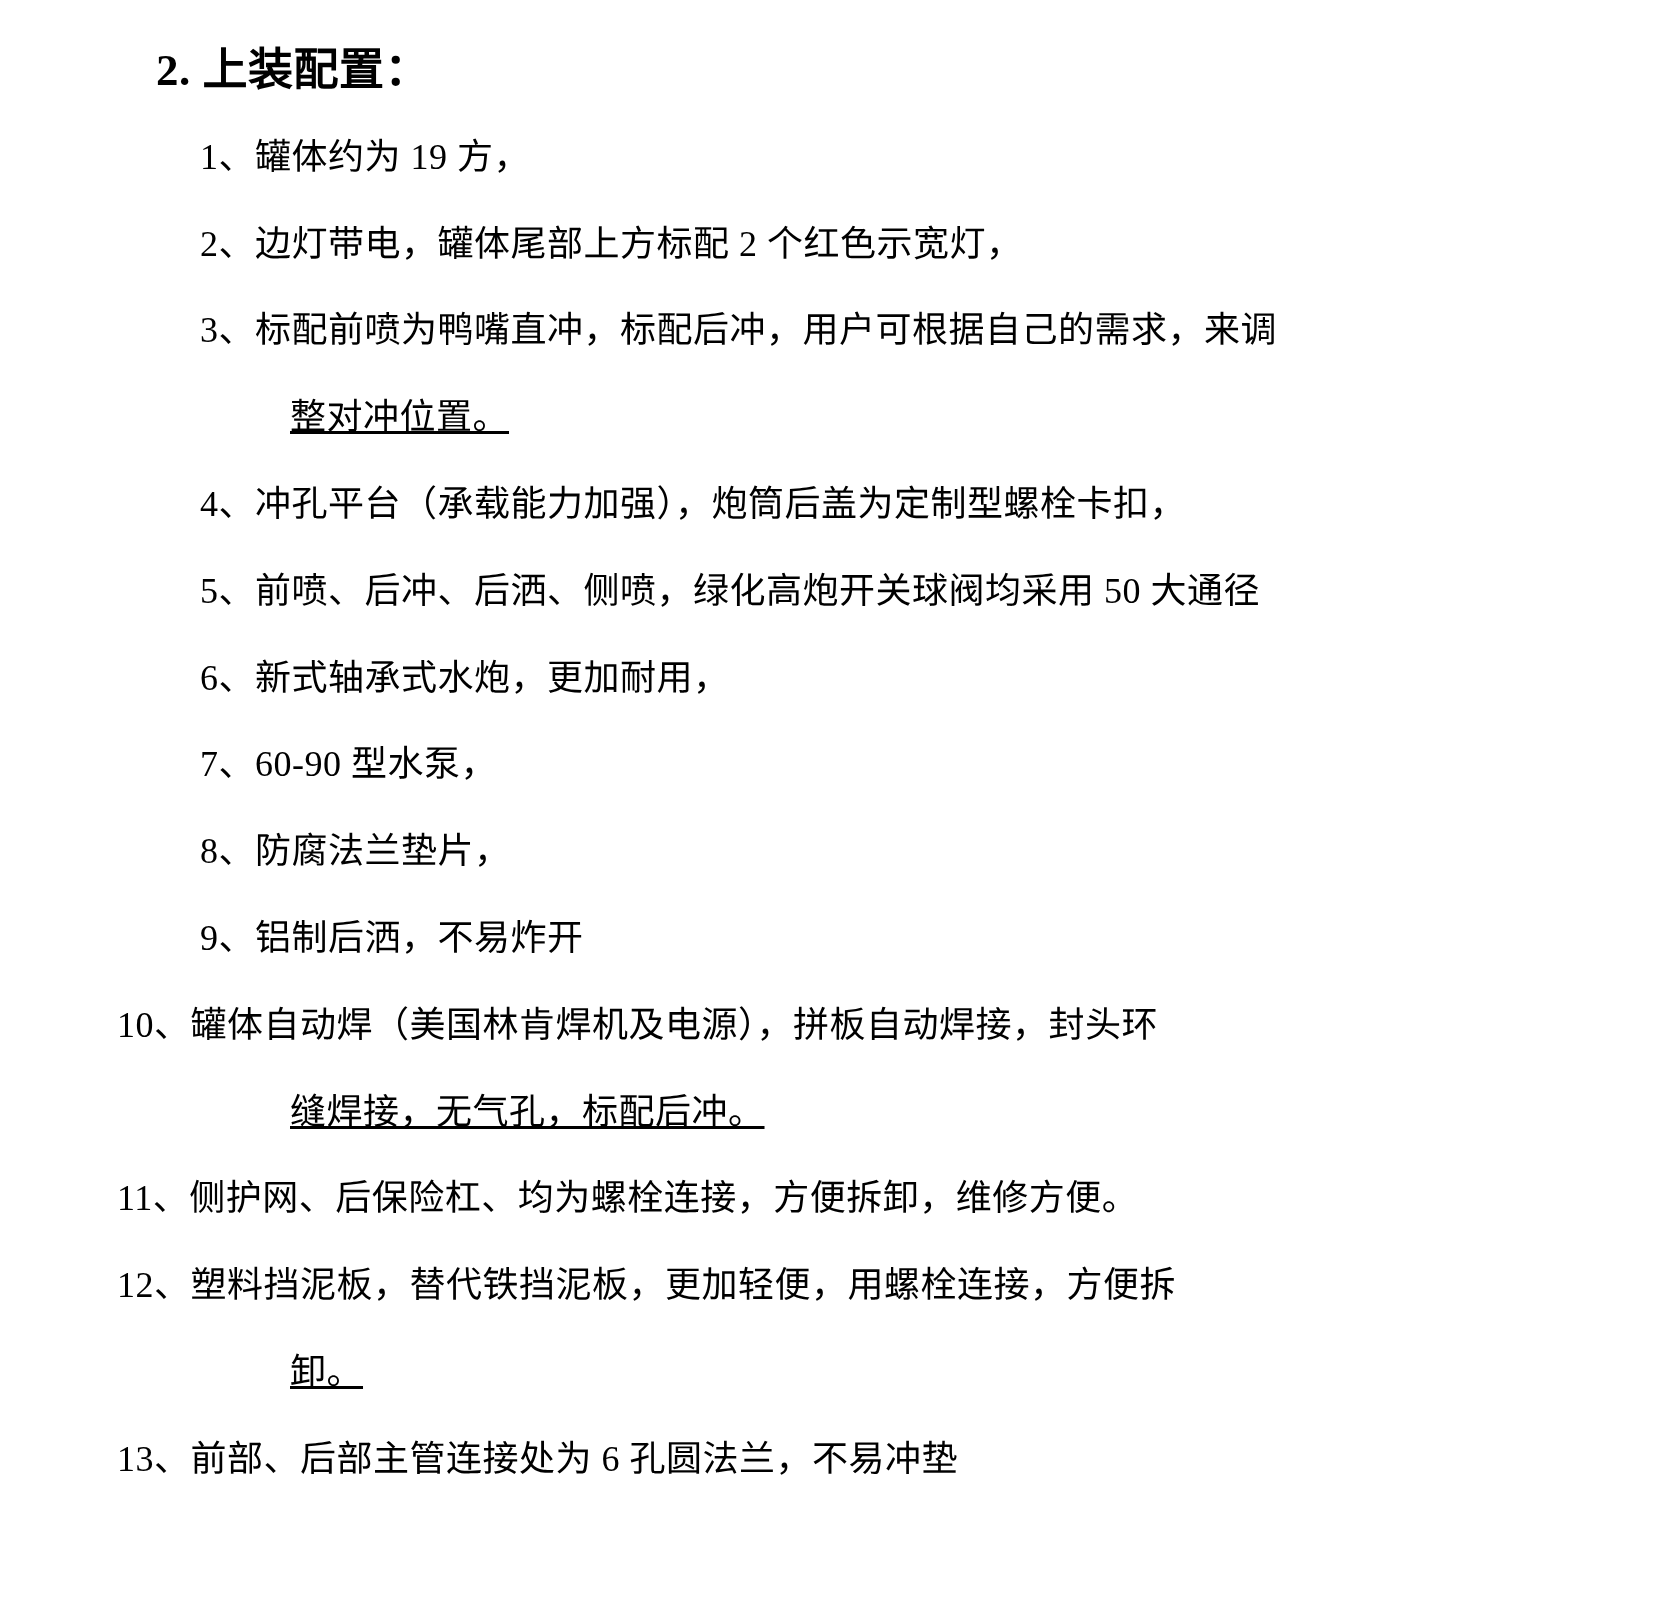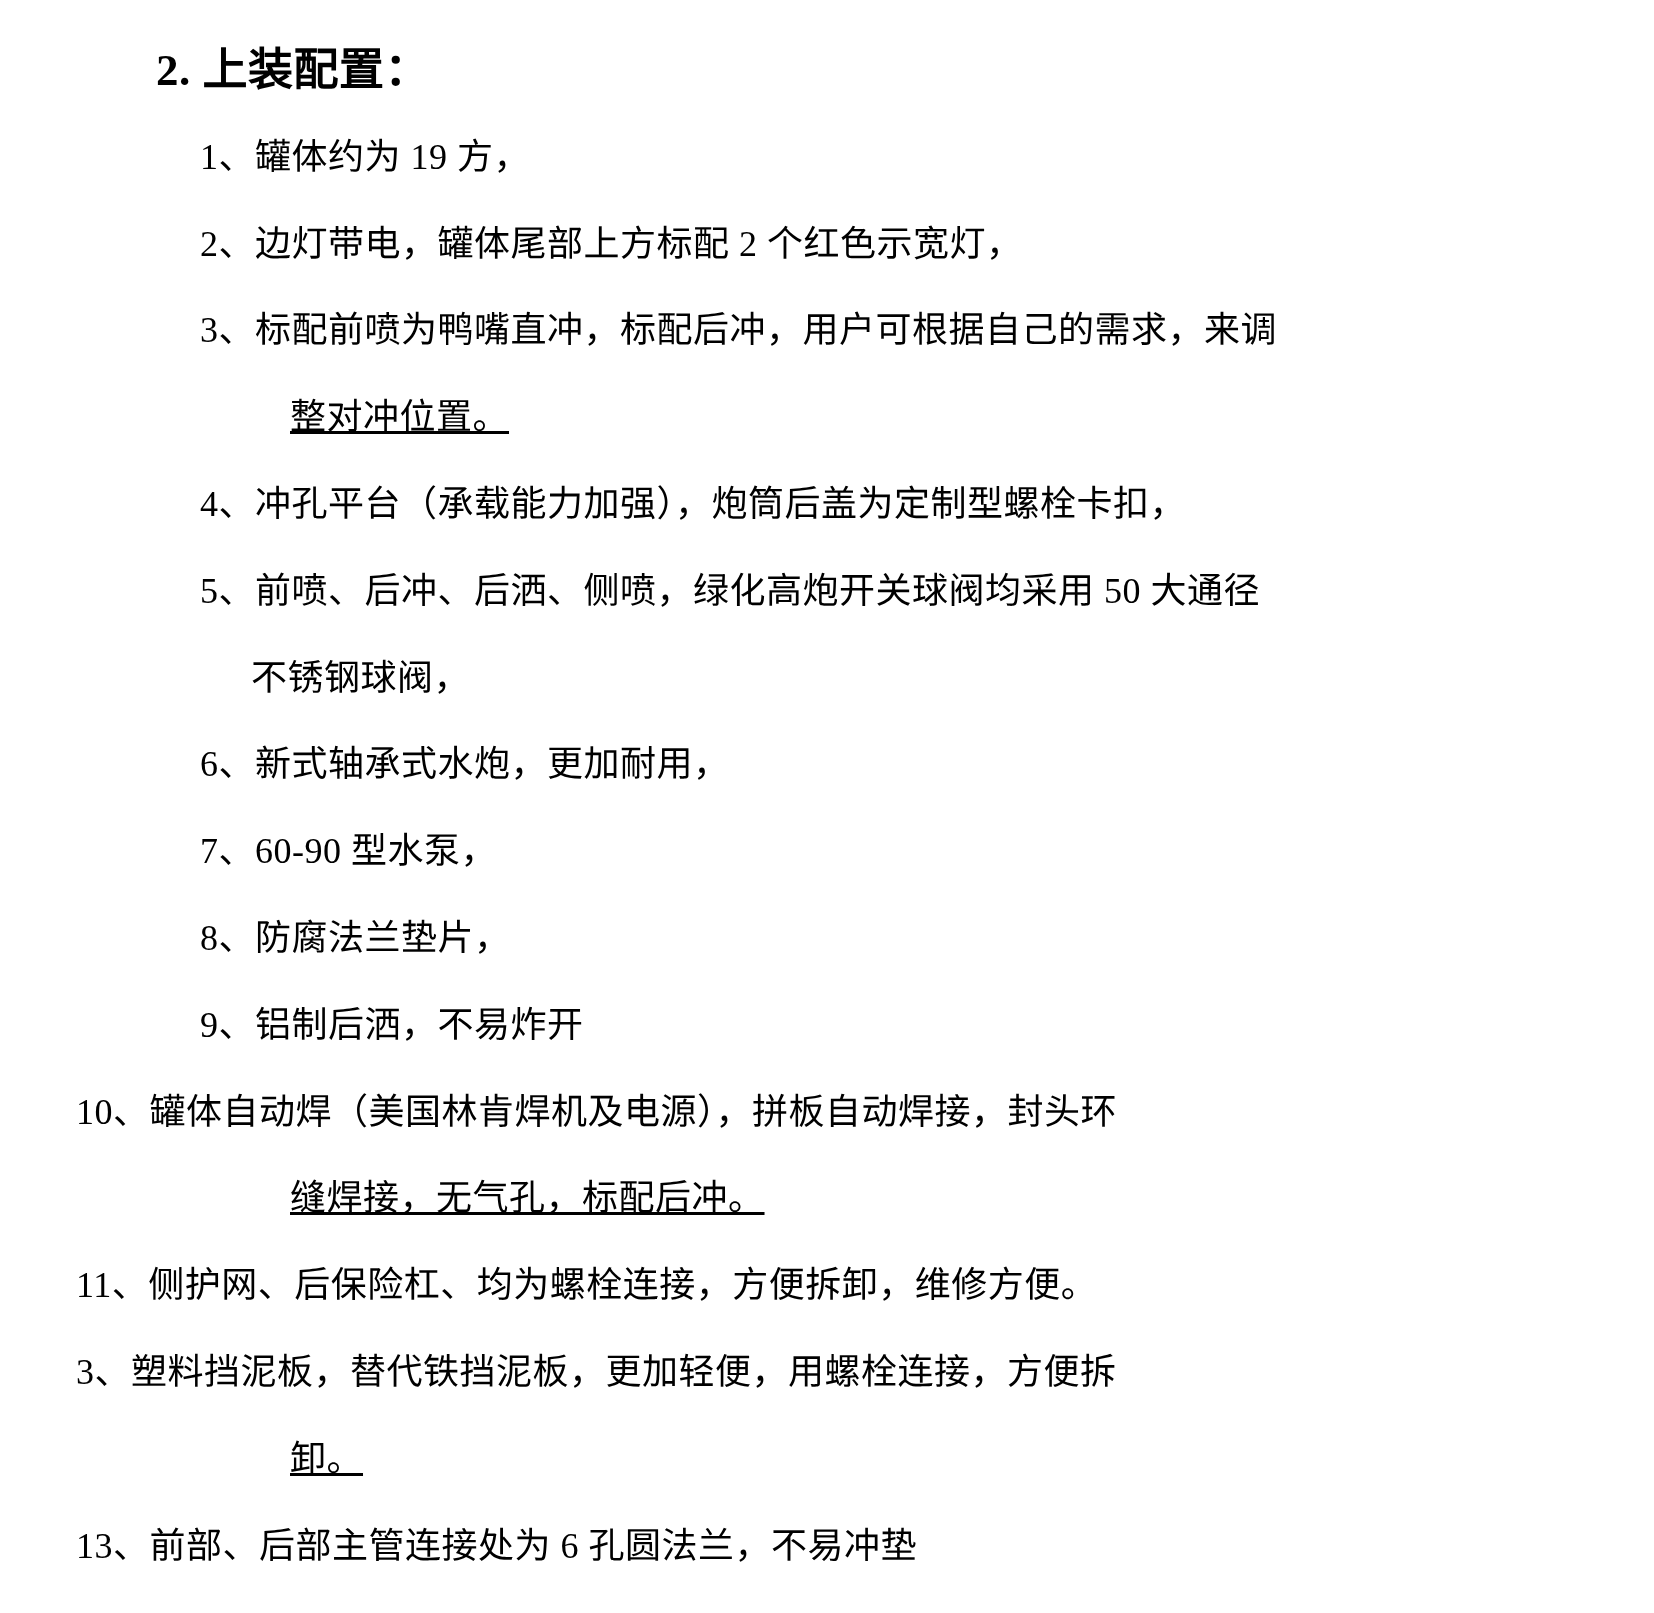--- a/index.html
+++ b/index.html
@@ -34,21 +34,21 @@
     padding-left: 156px;
     font-weight: bold;
     font-size: 45px;
   }
   
   .indent-n {
     padding-left: 200px;
   }
   
   .indent-n2 {
-    padding-left: 76px;
+    padding-left: 117px;
   }
   
   .indent-c {
     padding-left: 290px;
     text-decoration: underline;
   }
   
   .indent-c2 {
     padding-left: 251px;
   }
@@ -58,25 +58,24 @@
 
 <main class="page">
   <div class="line indent-h">2. 上装配置：</div>
   <div id="doc-lines">
       <div class="line indent-n">1、罐体约为 19 方，</div>
       <div class="line indent-n">2、边灯带电，罐体尾部上方标配 2 个红色示宽灯，</div>
       <div class="line indent-n">3、标配前喷为鸭嘴直冲，标配后冲，用户可根据自己的需求，来调</div>
       <div class="line indent-c">整对冲位置。</div>
       <div class="line indent-n">4、冲孔平台（承载能力加强），炮筒后盖为定制型螺栓卡扣，</div>
       <div class="line indent-n">5、前喷、后冲、后洒、侧喷，绿化高炮开关球阀均采用 50 大通径</div>
-      <div class="line indent-c2">不锈钢球阀，</div>
       <div class="line indent-n">6、新式轴承式水炮，更加耐用，</div>
       <div class="line indent-n">7、60-90 型水泵，</div>
       <div class="line indent-n">8、防腐法兰垫片，</div>
       <div class="line indent-n">9、铝制后洒，不易炸开</div>
       <div class="line indent-n2">10、罐体自动焊（美国林肯焊机及电源），拼板自动焊接，封头环</div>
       <div class="line indent-c">缝焊接，无气孔，标配后冲。</div>
       <div class="line indent-n2">11、侧护网、后保险杠、均为螺栓连接，方便拆卸，维修方便。</div>
-      <div class="line indent-n2">3、塑料挡泥板，替代铁挡泥板，更加轻便，用螺栓连接，方便拆</div>
+      <div class="line indent-n2">12、塑料挡泥板，替代铁挡泥板，更加轻便，用螺栓连接，方便拆</div>
       <div class="line indent-c">卸。</div>
       <div class="line indent-n2">13、前部、后部主管连接处为 6 孔圆法兰，不易冲垫</div>
     </div>
 </main>
 
 </body></html>

